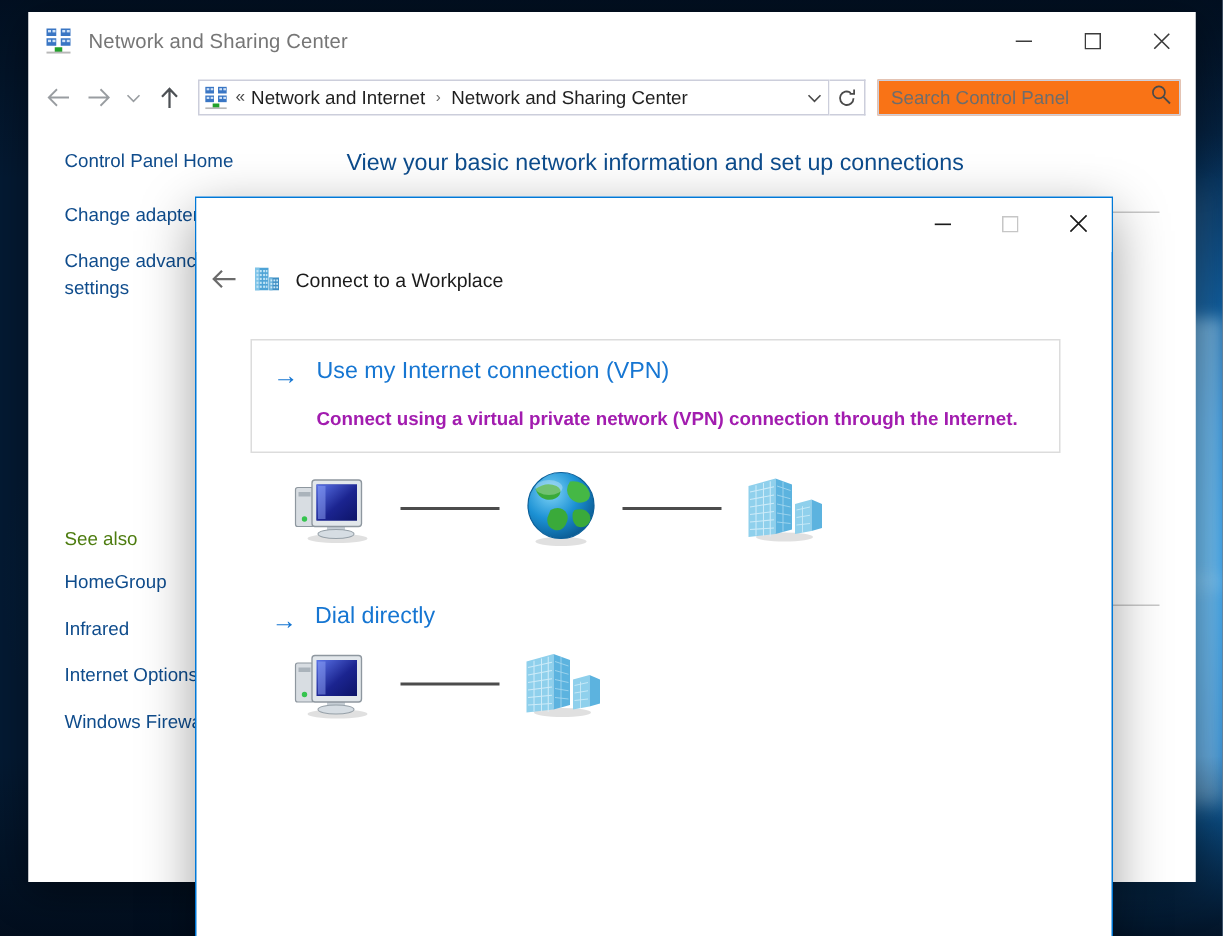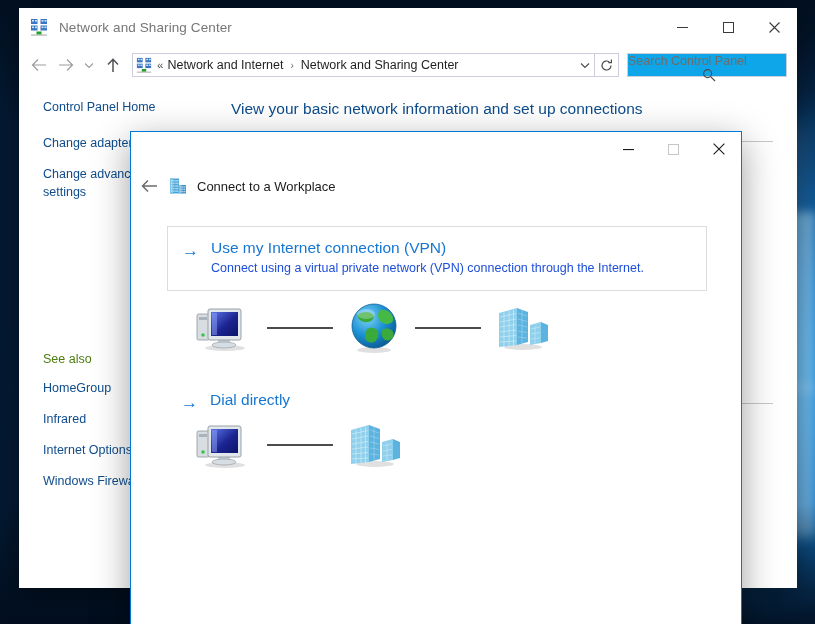--- a/index.html
+++ b/index.html
@@ -124,25 +124,24 @@
     width: 18px; display:flex; align-items:center; justify-content:center;
     color:#4a4a4a; flex:0 0 auto;
   }
   #refreshbtn {
     width: 24px; height: 24px;
     border: 1px solid #cccedb; border-left: none;
     display:flex; align-items:center; justify-content:center;
     color:#4a4a4a; background:#fff;
   }
   #searchbox {
-    width: 160px; height: 24px; margin-left: 8px;
-    border: 1px solid #cccedb; background:#0ea5e9;
+    width: 202px; height: 24px; margin-left: 8px;
+    border: 1px solid #cccedb; background:#f97316;
     display:flex; align-items:center;
     padding: 0 5px 0 8px;
-    flex-direction: column;
   }
   #searchbox input {
     flex:1; border:none; outline:none;
     font-size: 12.5px; color:#1f1f1f;
     font-family: "Liberation Sans", sans-serif;
     background: transparent; min-width: 0;
   }
   #searchbox input::placeholder { color: #6d6d6d; }
 
   
@@ -211,21 +210,21 @@
     padding: 12px 14px 14px 14px;
     margin-bottom: 4px;
   }
   .opt-plain { padding: 2px 14px 0 14px; margin-top: 34px; }
   .opt-row { display:flex; align-items: flex-start; gap: 12px; }
   .opt-arrow { color:#1676d2; font-size: 17px; line-height: 1; margin-top: 3px; }
   .opt-title {
     color:#1676d2; font-size: 15.5px; line-height: 1.15;
   }
   .opt-desc {
-    color:#1d4ed8; font-size: 12.5px; margin-top: 3px; line-height: 1.3;
+    color:#a21caf; font-size: 12.5px; margin-top: 14px; line-height: 1.3; font-weight: bold;
   }
 
   
   .illus { display:flex; align-items:center; padding-left: 28px; margin-top: 10px; }
   .illus-line { width: 66px; height: 2px; background:#4c4c4c; margin: 0 16px; }
   .illus-gap-1 { margin: 0 14px; }
 
   .pc-icon { width: 58px; height: 48px; position: relative; }
   .globe-icon { width: 54px; height: 54px; position: relative; }
   .srv-icon { width: 56px; height: 46px; position: relative; }

